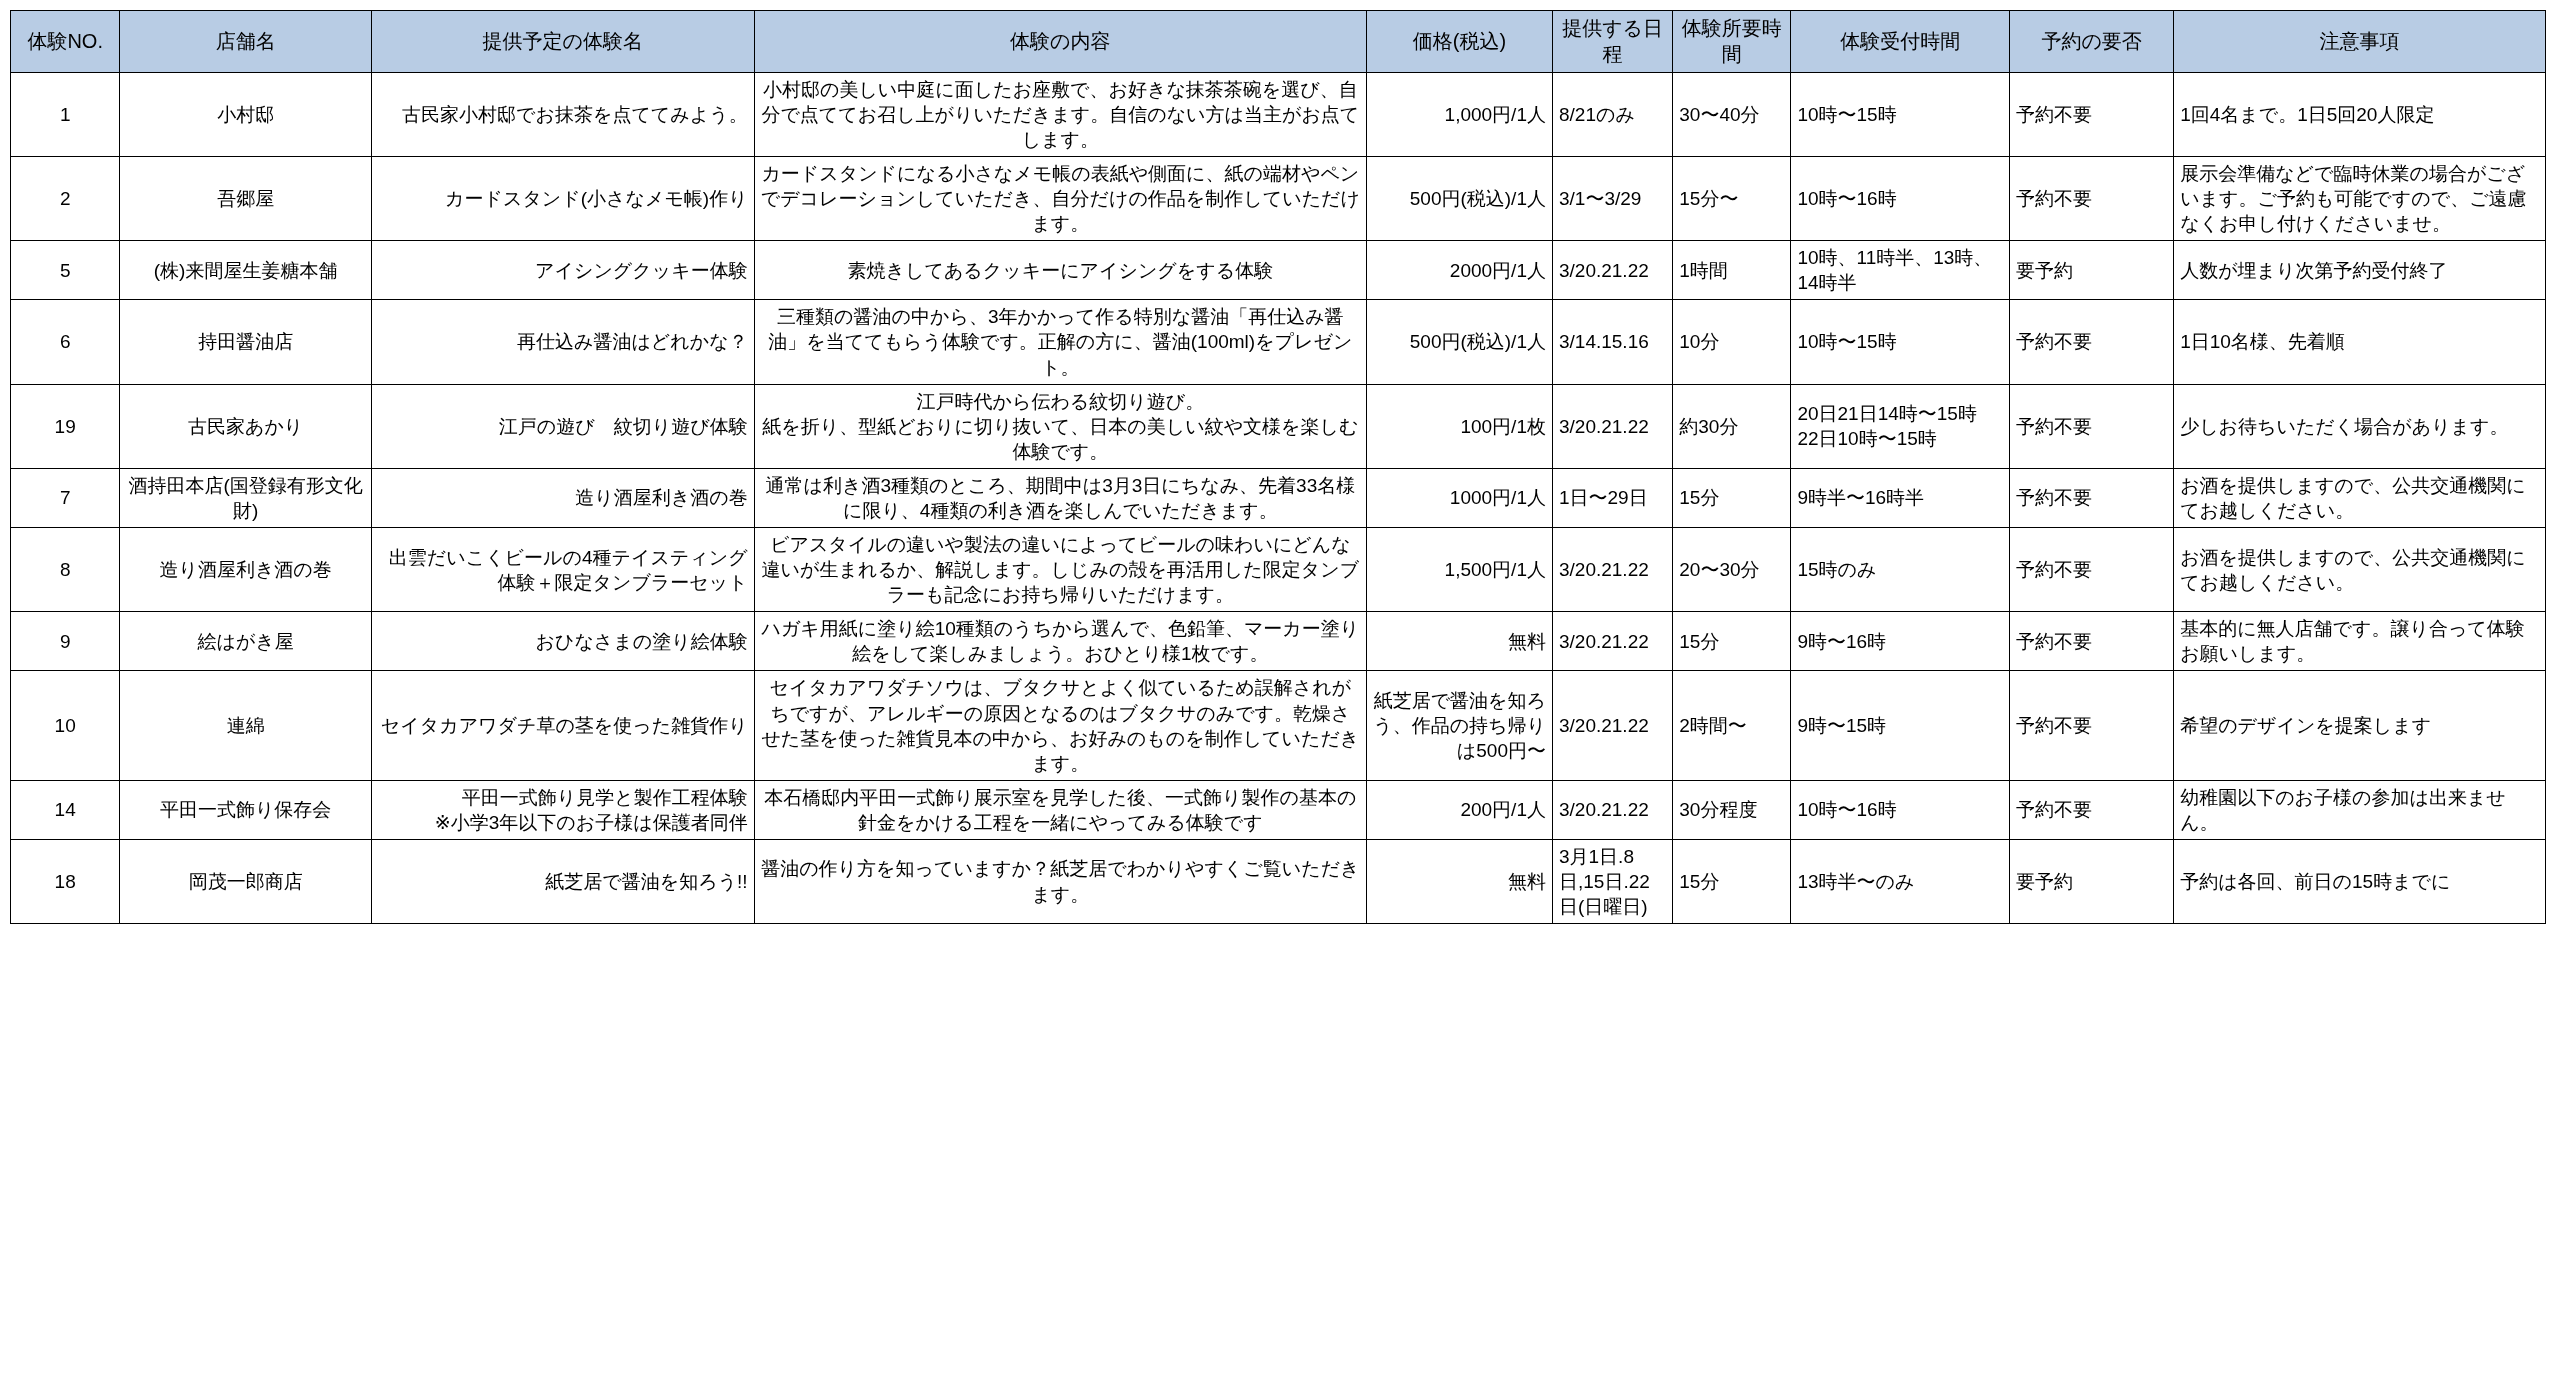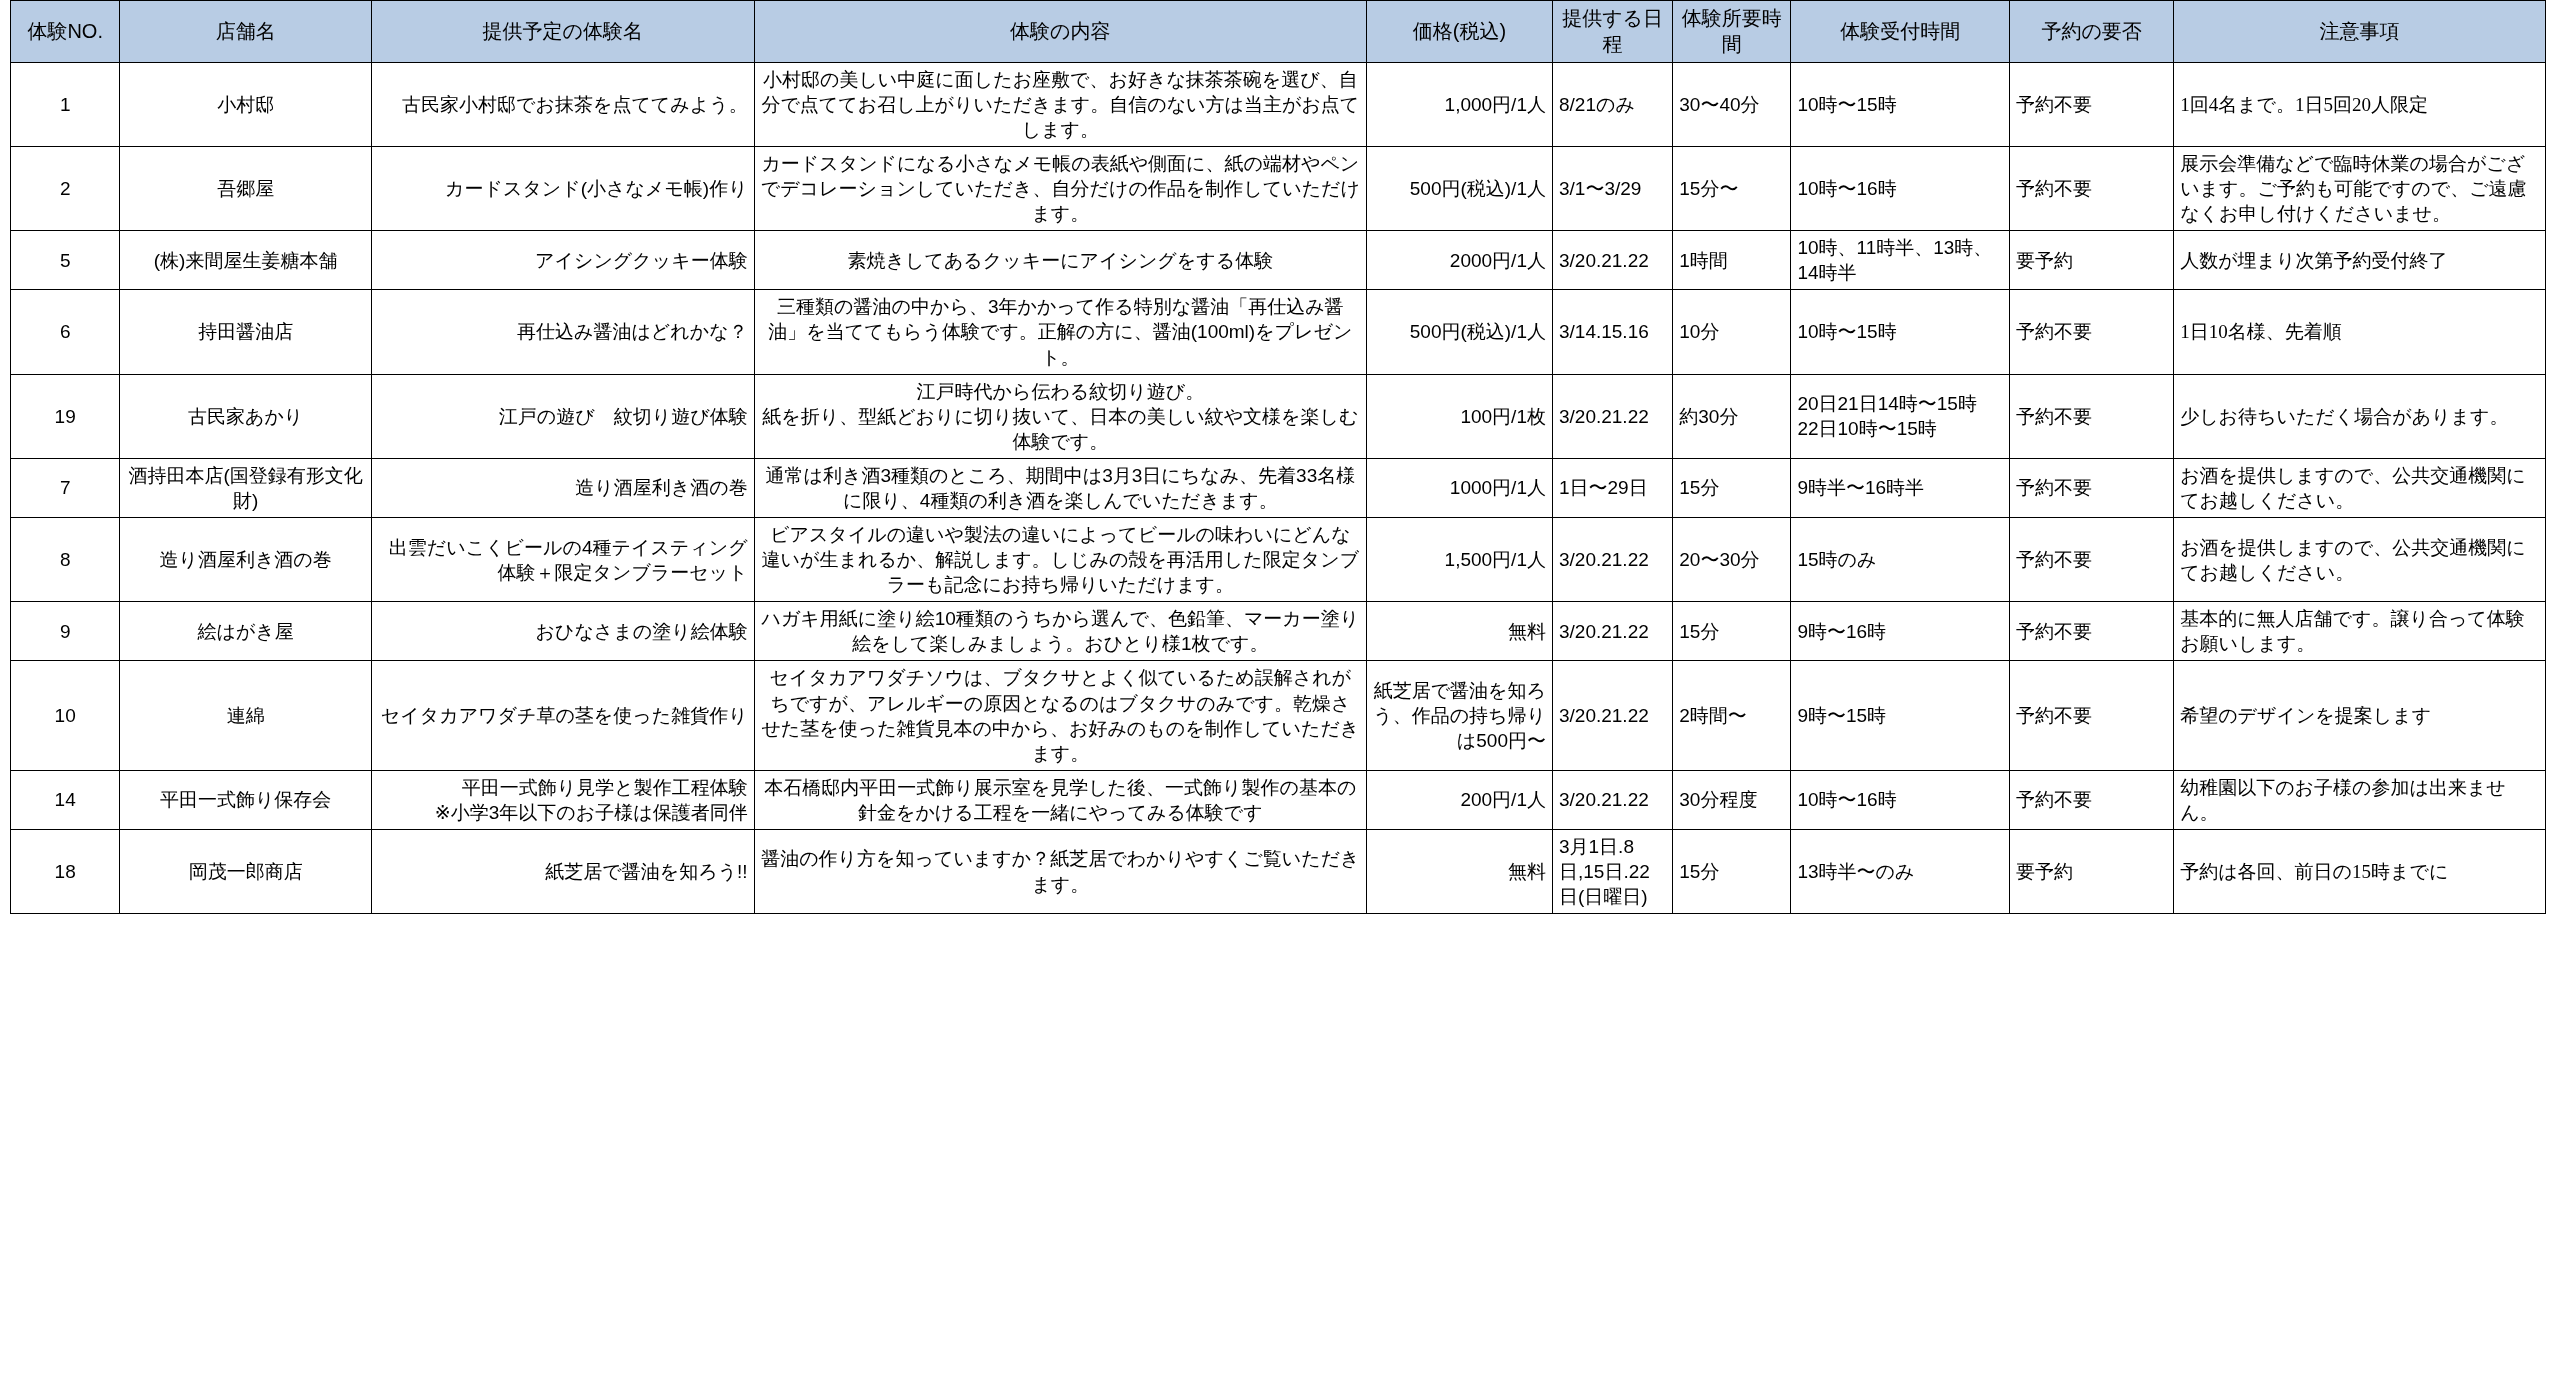--- a/index.html
+++ b/index.html
@@ -8,21 +8,21 @@
     background: #ffffff;
   }
   body {
     font-family: "Liberation Sans", "DejaVu Sans", sans-serif;
     color: #000000;
     width: 2560px;
   }
   #sheet {
     width: 2560px;
     box-sizing: border-box;
-    padding: 0 10px 10px 10px;
+    padding: 10px 10px 10px 10px;
   }
   table.exp-table {
     border-collapse: collapse;
     table-layout: fixed;
     width: 2536px;
     border: 1px solid #000;
   }
   table.exp-table th,
   table.exp-table td {
     border: 1px solid #000;
@@ -50,21 +50,21 @@
   col.c-dur     { width: 108px; }
   col.c-recept  { width: 200px; }
   col.c-resv    { width: 150px; }
   col.c-note    { width: 340px; }
 
   td.no      { text-align: center; }
   td.shop    { text-align: center; }
   td.name    { text-align: right; }
   td.content { text-align: center; }
   td.price   { text-align: right; }
-  td.note    { text-align: left; font-family: Liberation Serif, serif; }
+  td.note    { text-align: left; }
 </style>
 </head>
 <body>
 
 <div id="sheet">
   <table class="exp-table">
     <colgroup>
       <col class="c-no">
       <col class="c-shop">
       <col class="c-name">

